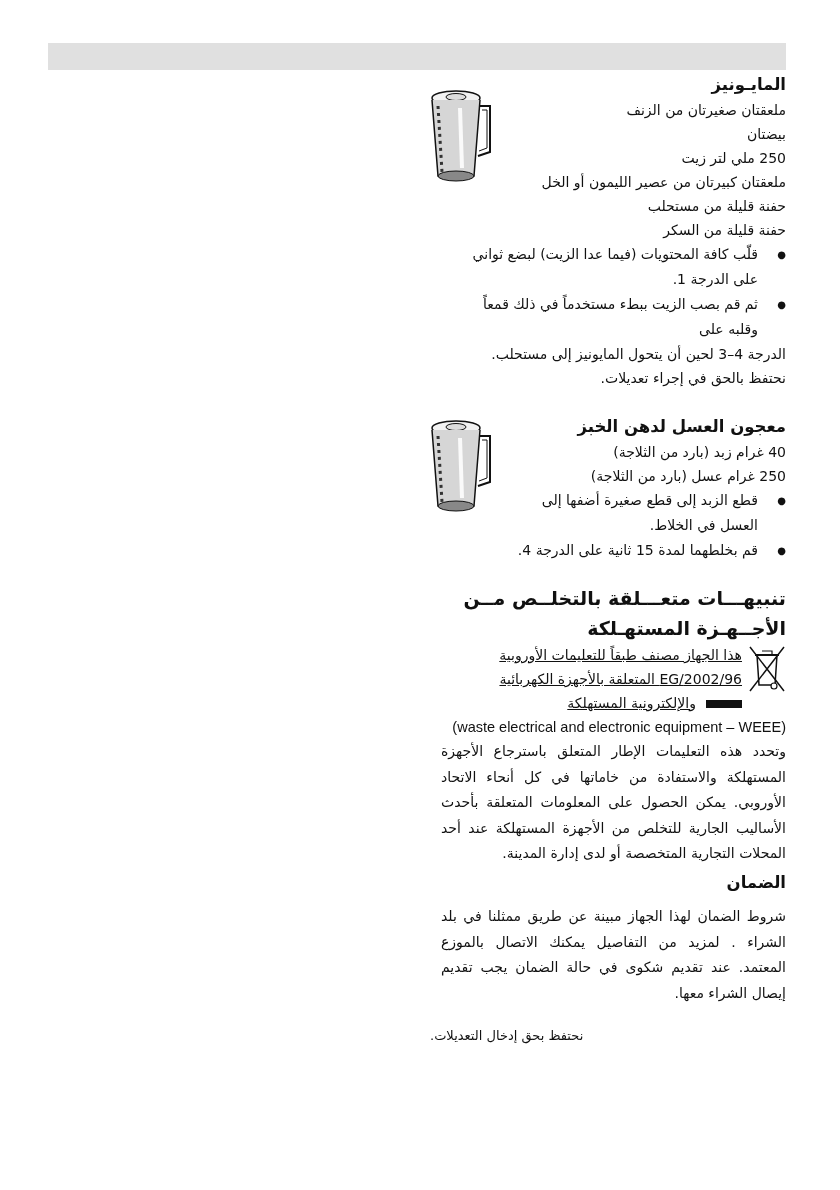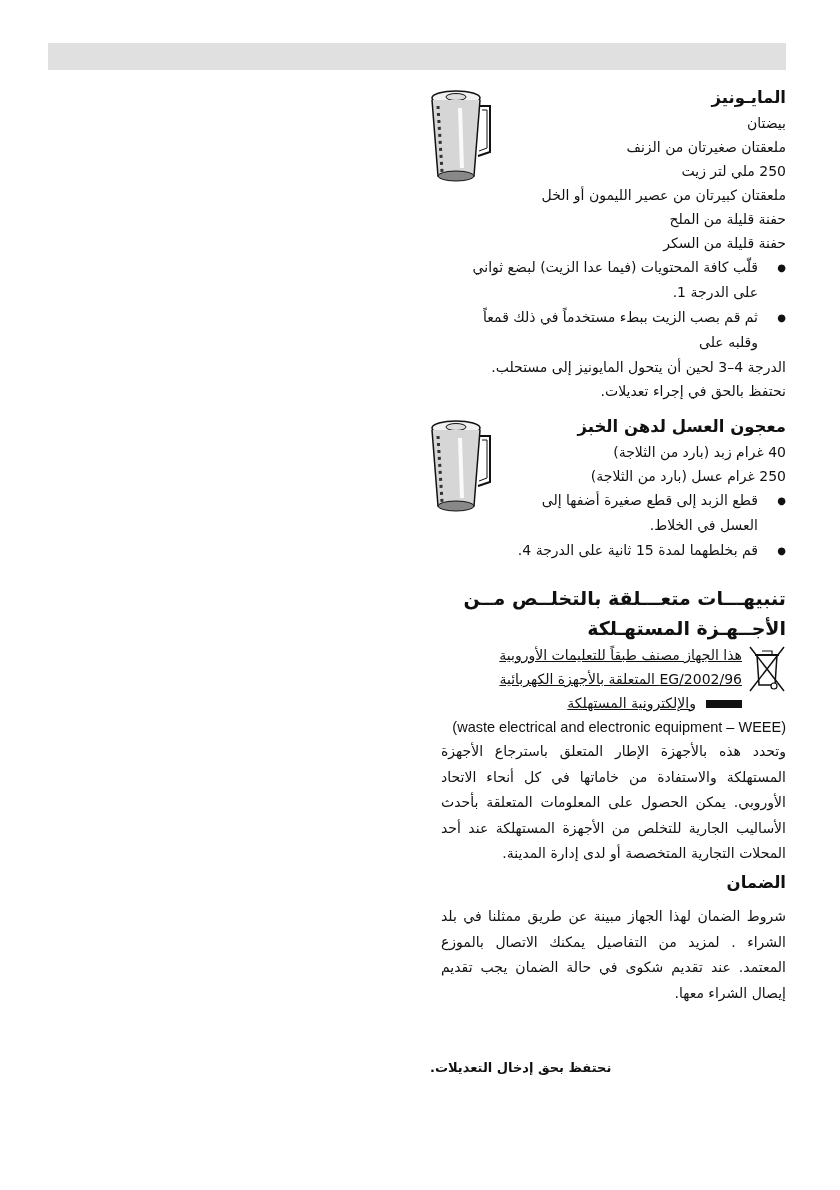--- a/index.html
+++ b/index.html
@@ -11,21 +11,21 @@
   .h { font-weight:bold; font-size:16.5px; line-height:26px; }
   .h2 { font-weight:bold; font-size:19px; line-height:30px; }
   .bullet { position:relative; padding-right:28px; font-size:14px; line-height:25px; }
   .bullet::before { content:"\25CF"; position:absolute; right:0; top:0; font-size:10px; }
   .blender { position:absolute; width:70px; height:100px; }
   .para { font-size:14px; line-height:25.5px; text-align:justify; text-align-last:right; }
   .latin { direction:ltr; text-align:right; font-family:"Liberation Sans", sans-serif; font-size:14.5px; line-height:24px; }
   .weee-row { position:relative;text-decoration:underline; }
   .weee-icon { position:absolute; right:0; top:2px; width:38px; height:48px; }
   .black-bar { display:inline-block; width:36px; height:8px; background:#111; vertical-align:middle; margin-left:10px; }
-  .footer-note { position:absolute; left:430px; top:1060px; direction:rtl; font-size:13px; white-space:nowrap;font-weight:bold; }
+  .footer-note { position:absolute; left:430px; top:1028px; direction:rtl; font-size:13px; white-space:nowrap; }
 </style>
 </head>
 <body>
 
 <div class="header-bar"></div>
 
 <svg class="blender" style="left:424px;top:88px;" viewBox="0 0 70 100">
   <ellipse cx="32" cy="10" rx="24" ry="7" fill="#f2f2f2" stroke="#111" stroke-width="1.5"></ellipse>
   <ellipse cx="32" cy="9" rx="10" ry="3.5" fill="#ddd" stroke="#111" stroke-width="1"></ellipse>
   <path d="M8 12 L14 88 Q32 96 50 88 L56 12" fill="#d6d6d6" stroke="#111" stroke-width="1.5"></path>
@@ -39,27 +39,27 @@
   <ellipse cx="32" cy="10" rx="24" ry="7" fill="#f2f2f2" stroke="#111" stroke-width="1.5"></ellipse>
   <ellipse cx="32" cy="9" rx="10" ry="3.5" fill="#ddd" stroke="#111" stroke-width="1"></ellipse>
   <path d="M8 12 L14 88 Q32 96 50 88 L56 12" fill="#d6d6d6" stroke="#111" stroke-width="1.5"></path>
   <path d="M14 18 L18 84" stroke="#333" stroke-width="3" stroke-dasharray="3 4"></path>
   <path d="M36 20 L38 80" stroke="#fafafa" stroke-width="4"></path>
   <path d="M56 18 L66 18 L66 64 L54 68" fill="none" stroke="#111" stroke-width="2"></path>
   <path d="M58 22 L63 22 L63 60 L55 63" fill="#fff" stroke="#111" stroke-width="1"></path>
   <ellipse cx="32" cy="88" rx="18" ry="5" fill="#888" stroke="#111" stroke-width="1"></ellipse>
 </svg>
 
-<div class="col" style="top:85px;">
+<div class="col" style="top:72px;">
   <div class="h">المايـونيز</div>
+  <div class="line">ملعقتان صغيرتان من الزنف</div>
   <div class="line">بيضتان</div>
-  <div class="line">ملعقتان صغيرتان من الزنف</div>
   <div class="line">250 ملي لتر زيت</div>
   <div class="line">ملعقتان كبيرتان من عصير الليمون أو الخل</div>
-  <div class="line">حفنة قليلة من الملح</div>
+  <div class="line">حفنة قليلة من مستحلب</div>
   <div class="line">حفنة قليلة من السكر</div>
   <div class="bullet" style="width:290px;margin-right:0;">قلّب كافة المحتويات (فيما عدا الزيت) لبضع ثواني على الدرجة 1.</div>
   <div class="bullet" style="width:290px;">ثم قم بصب الزيت ببطء مستخدماً في ذلك قمعاً وقلبه على</div>
   <div class="line">الدرجة 4–3 لحين أن يتحول المايونيز إلى مستحلب.</div>
   <div class="line">نحتفظ بالحق في إجراء تعديلات.</div>
 </div>
 
 <div class="col" style="top:414px;text-align:right;">
   <div class="h">معجون العسل لدهن الخبز</div>
   <div class="line">40 غرام زبد (بارد من الثلاجة)</div>
@@ -79,21 +79,21 @@
       <circle cx="26" cy="41" r="3" fill="#fff" stroke="#111" stroke-width="1.2"></circle>
       <path d="M2 2 L36 46 M36 2 L2 46" stroke="#111" stroke-width="1.5"></path>
     </svg>
     <div style="padding-right:44px;">
       <div class="line">هذا الجهاز مصنف طبقاً للتعليمات الأوروبية</div>
       <div class="line">2002/96/EG المتعلقة بالأجهزة الكهربائية</div>
       <div class="line"><span class="black-bar"></span><span>والإلكترونية المستهلكة</span></div>
     </div>
   </div>
   <div class="latin">(waste electrical and electronic equipment – WEEE)</div>
-  <div class="para">وتحدد هذه بالأجهزة الإطار المتعلق باسترجاع الأجهزة المستهلكة والاستفادة من خاماتها في كل أنحاء الاتحاد الأوروبي. يمكن الحصول على المعلومات المتعلقة بأحدث الأساليب الجارية للتخلص من الأجهزة المستهلكة عند أحد المحلات التجارية المتخصصة أو لدى إدارة المدينة.</div>
+  <div class="para">وتحدد هذه التعليمات الإطار المتعلق باسترجاع الأجهزة المستهلكة والاستفادة من خاماتها في كل أنحاء الاتحاد الأوروبي. يمكن الحصول على المعلومات المتعلقة بأحدث الأساليب الجارية للتخلص من الأجهزة المستهلكة عند أحد المحلات التجارية المتخصصة أو لدى إدارة المدينة.</div>
 </div>
 
 <div class="col" style="top:870px;">
   <div class="h">الضمان</div>
   <div class="para" style="margin-top:8px;">شروط الضمان لهذا الجهاز مبينة عن طريق ممثلنا في بلد الشراء . لمزيد من التفاصيل يمكنك الاتصال بالموزع المعتمد. عند تقديم شكوى في حالة الضمان يجب تقديم إيصال الشراء معها.</div>
 </div>
 
 <div class="footer-note">نحتفظ بحق إدخال التعديلات.</div>
 
 </body></html>

